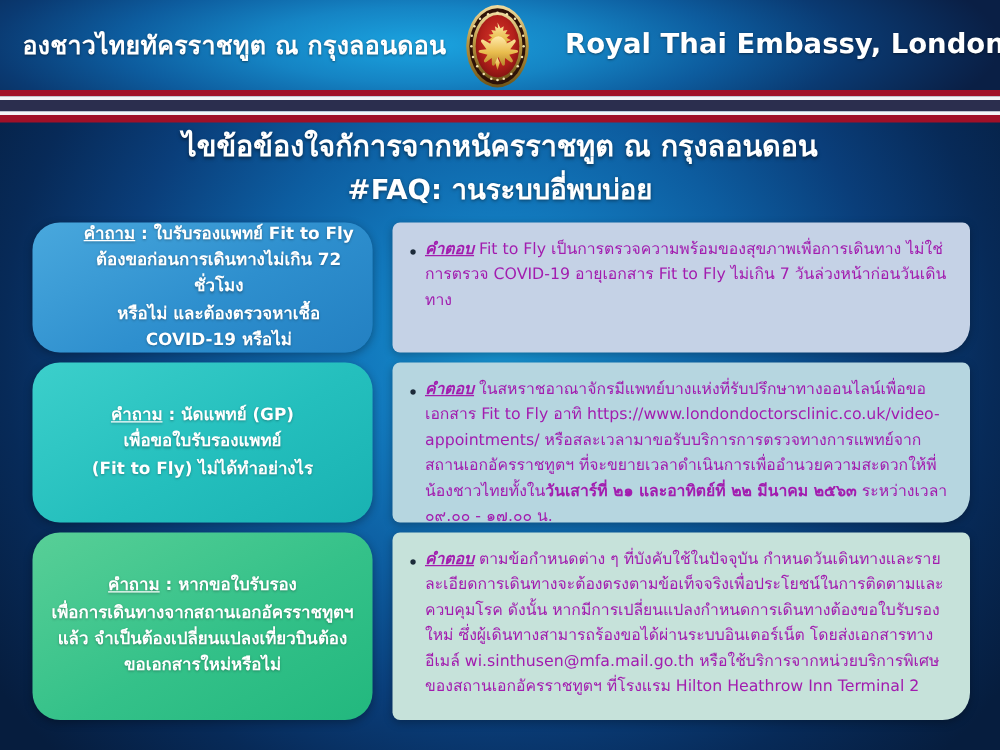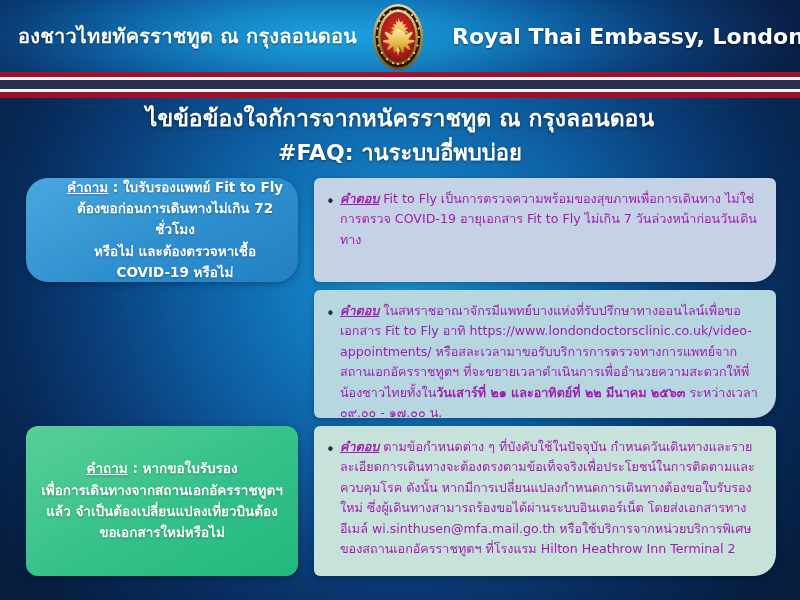--- a/index.html
+++ b/index.html
@@ -127,21 +127,21 @@
     font-size: 13.5px;
     font-weight: 700;
     line-height: 1.58;
     color: #ffffff;
     text-shadow: 0 1px 2px rgba(0,0,0,.30);
   }
   .q-lead { text-decoration: underline; }
 
   .q1 { background: linear-gradient(150deg,#49a8dd 0%, #2e8fce 55%, #2380c2 100%); padding-left: 36px; }
   .q2 { background: linear-gradient(150deg,#3ccfcb 0%, #24bfbd 55%, #19b2b2 100%); }
-  .q3 { background: linear-gradient(150deg,#58cf97 0%, #34c189 55%, #22b87e 100%); border-radius: 12px; }
+  .q3 { background: linear-gradient(150deg,#58cf97 0%, #34c189 55%, #22b87e 100%); }
 
   .a-box {
     position: absolute;
     left: 314px;
     top: 0;
     width: 462px;
     height: 100%;
     border-radius: 6px 6px 22px 6px;
     box-sizing: border-box;
     padding: 11px 16px 11px 12px;
@@ -262,20 +262,25 @@
     </div>
     <div class="a-box a1">
       <span class="bullet">•</span>
       <div class="a-text">
         <span class="a-lead">คำตอบ</span><span> Fit to Fly เป็นการตรวจความพร้อมของสุขภาพเพื่อการเดินทาง ไม่ใช่การตรวจ COVID-19 อายุเอกสาร Fit to Fly ไม่เกิน 7 วันล่วงหน้าก่อนวันเดินทาง</span>
       </div>
     </div>
   </div>
 
   <div class="faq-row row-2">
+    <div class="q-box q2">
+      <div class="q-text">
+        <span class="q-lead">คำถาม</span><span id="q2body"> : นัดแพทย์ (GP)<br>เพื่อขอใบรับรองแพทย์<br>(Fit to Fly) ไม่ได้ทำอย่างไร</span>
+      </div>
+    </div>
     <div class="a-box a2">
       <span class="bullet">•</span>
       <div class="a-text">
         <span class="a-lead">คำตอบ</span><span> ในสหราชอาณาจักรมีแพทย์บางแห่งที่รับปรึกษาทางออนไลน์เพื่อขอเอกสาร Fit to Fly อาทิ </span><span>https://www.londondoctorsclinic.co.uk/video-appointments/</span><span> หรือสละเวลามาขอรับบริการการตรวจทางการแพทย์จาก </span><span class="a-bold">สถานเอกอัครราชทูตฯ ที่จะขยายเวลาดำเนินการเพื่ออำนวยความสะดวกให้พี่น้องชาวไทยทั้งใน</span><span class="a-ul">วันเสาร์ที่ ๒๑ และอาทิตย์ที่ ๒๒ มีนาคม ๒๕๖๓</span><span> ระหว่างเวลา ๐๙.๐๐ - ๑๗.๐๐ น.</span>
       </div>
     </div>
   </div>
 
   <div class="faq-row row-3">
     <div class="q-box q3">

